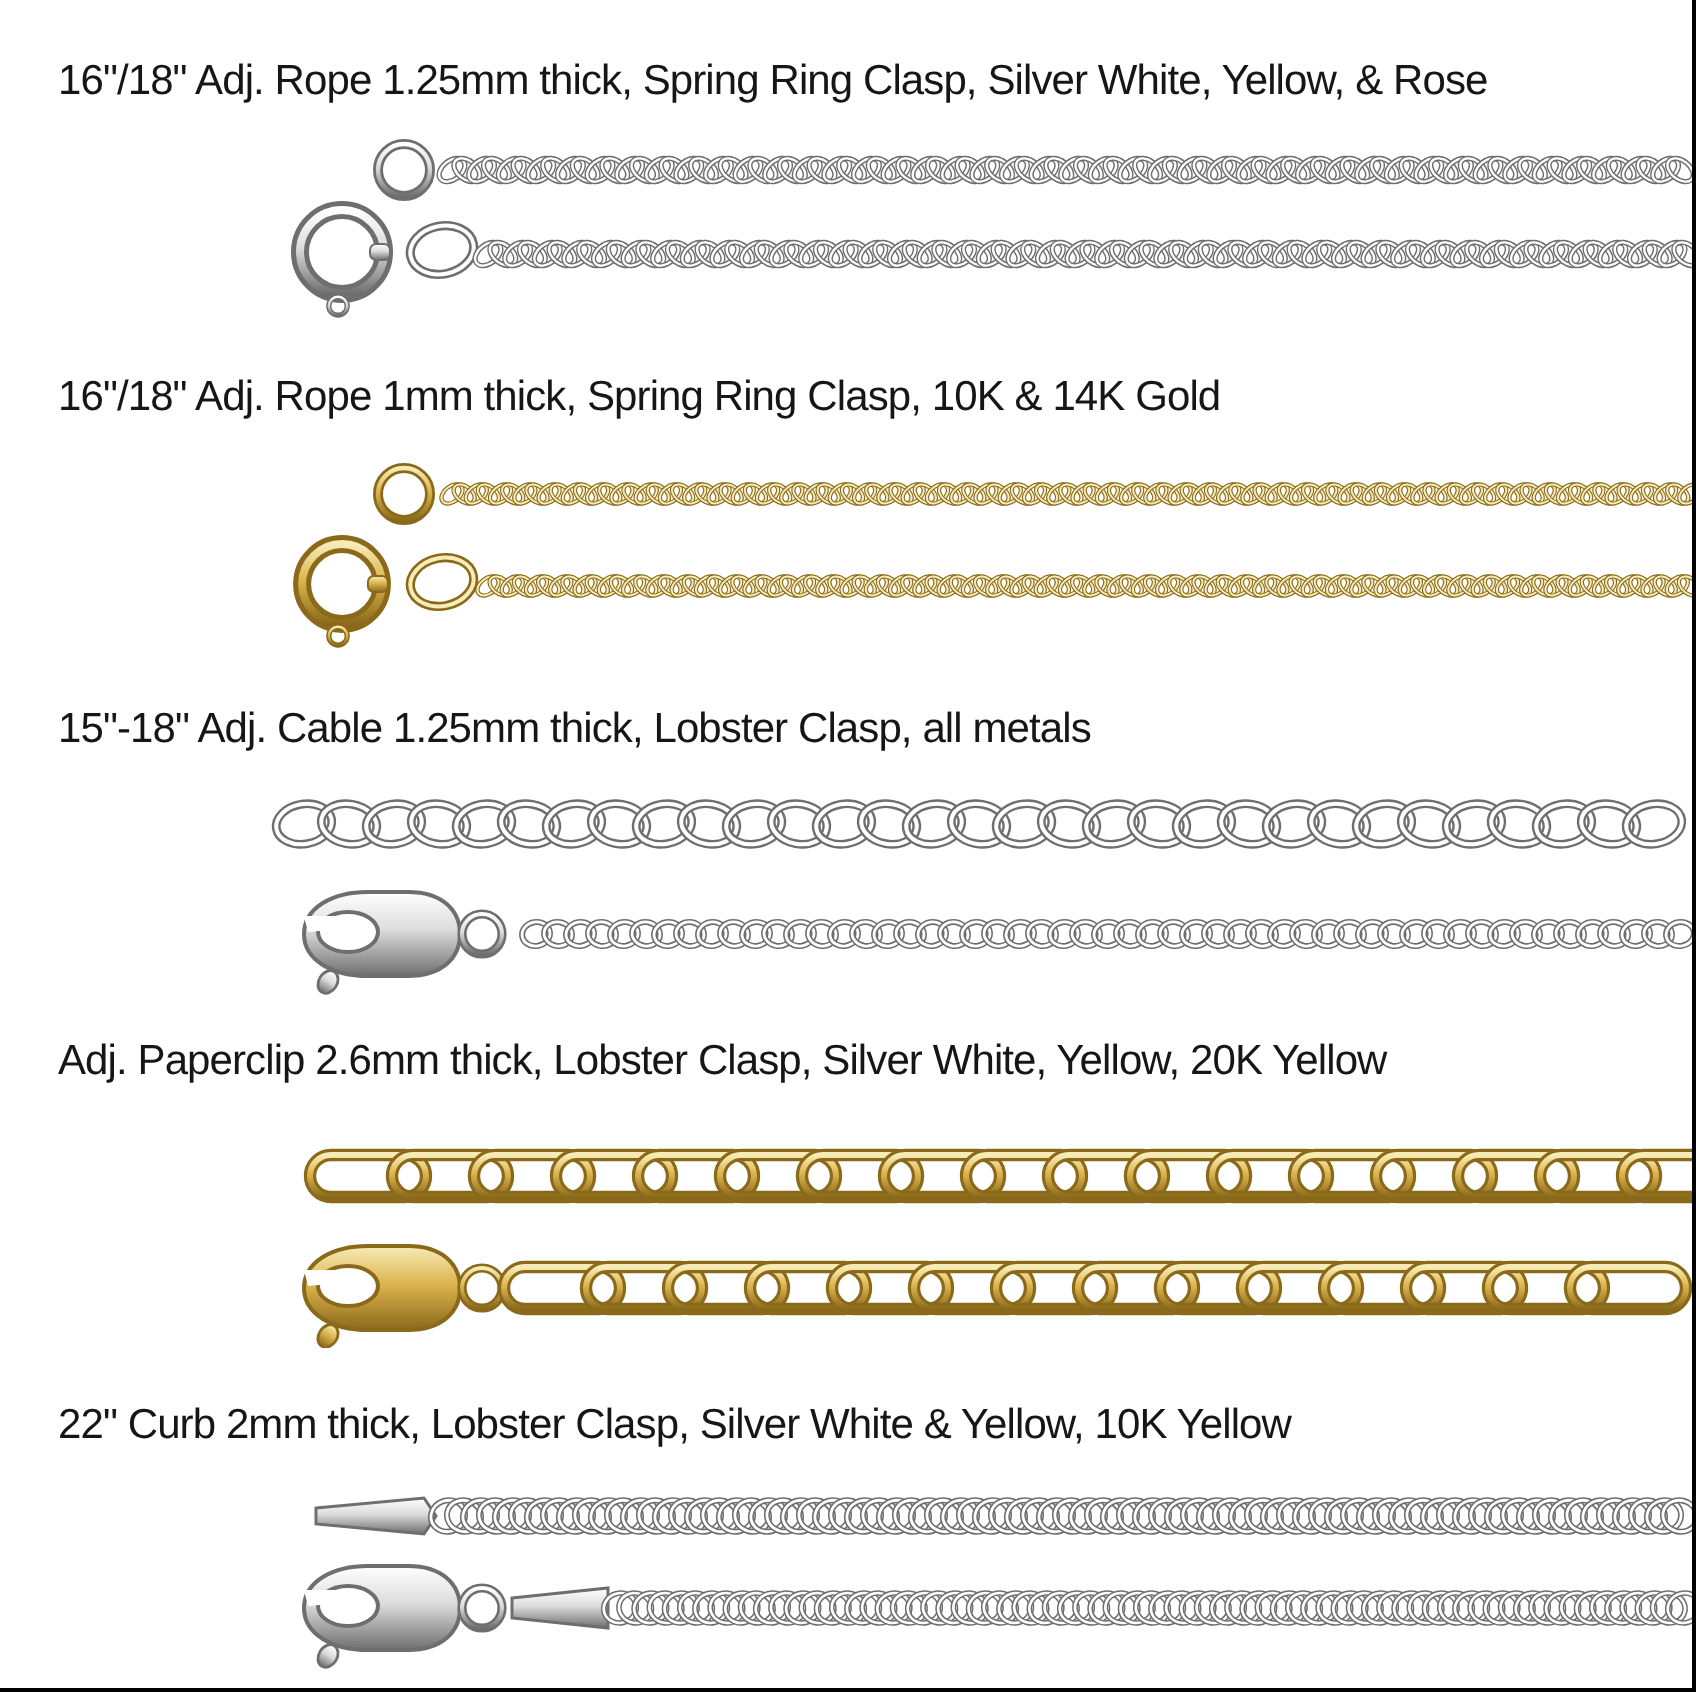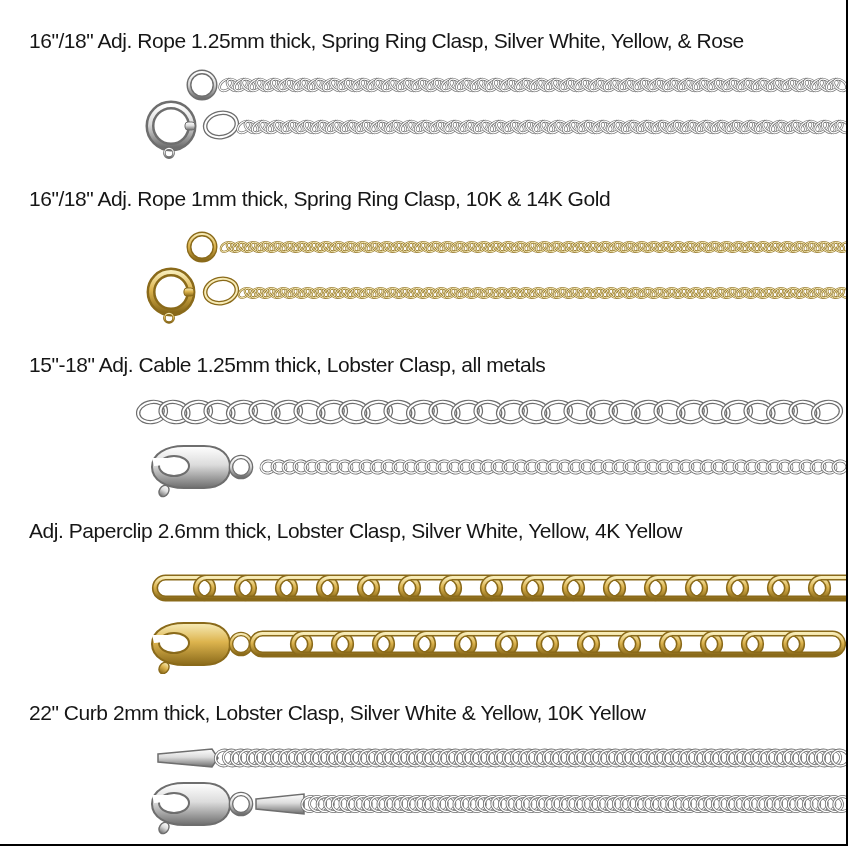--- a/index.html
+++ b/index.html
@@ -1015,21 +1015,21 @@
           <ellipse cx="818" cy="83" rx="7" ry="6" fill="none" stroke="#6e6e6e" stroke-width="3" transform="rotate(-10 818 83)"></ellipse>
           <ellipse cx="818" cy="83" rx="7" ry="6" fill="none" stroke="#ffffff" stroke-width="1.4" transform="rotate(-10 818 83)"></ellipse>
           <ellipse cx="829" cy="83" rx="7" ry="6" fill="none" stroke="#6e6e6e" stroke-width="3" transform="rotate(10 829 83)"></ellipse>
           <ellipse cx="829" cy="83" rx="7" ry="6" fill="none" stroke="#ffffff" stroke-width="1.4" transform="rotate(10 829 83)"></ellipse>
           <ellipse cx="840" cy="83" rx="7" ry="6" fill="none" stroke="#6e6e6e" stroke-width="3" transform="rotate(-10 840 83)"></ellipse>
           <ellipse cx="840" cy="83" rx="7" ry="6" fill="none" stroke="#ffffff" stroke-width="1.4" transform="rotate(-10 840 83)"></ellipse>
         </g>
       </svg>
     </div>
 
-  <div class="caption cap3">Adj. Paperclip 2.6mm thick, Lobster Clasp, Silver White, Yellow, 4K Yellow</div>
+  <div class="caption cap3">Adj. Paperclip 2.6mm thick, Lobster Clasp, Silver White, Yellow, 20K Yellow</div>
   <div class="chain ch3">
       <svg width="846" height="118" viewBox="0 0 846 118">
         <defs>
           <linearGradient id="g3" x1="0" y1="0" x2="0" y2="1">
             <stop offset="0" stop-color="#f7ecb8"></stop>
             <stop offset="0.45" stop-color="#ddb44e"></stop>
             <stop offset="1" stop-color="#8a6a1a"></stop>
           </linearGradient>
         </defs>
         <g>

